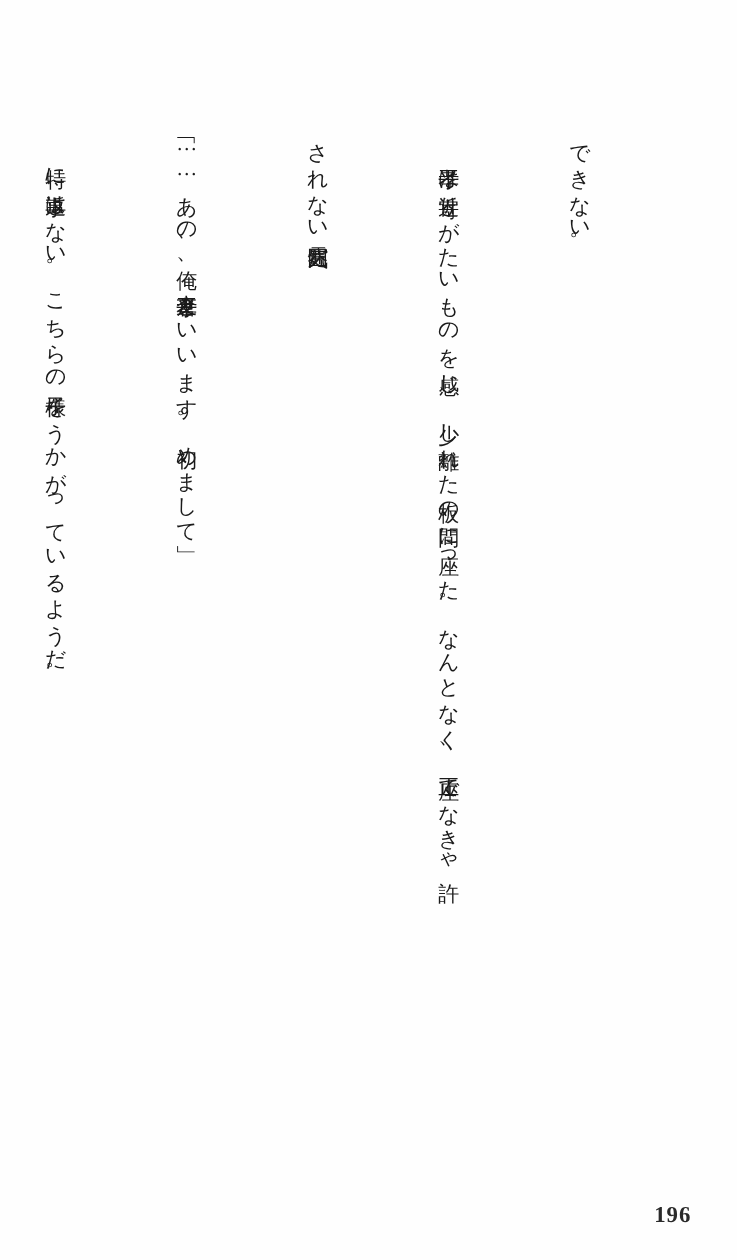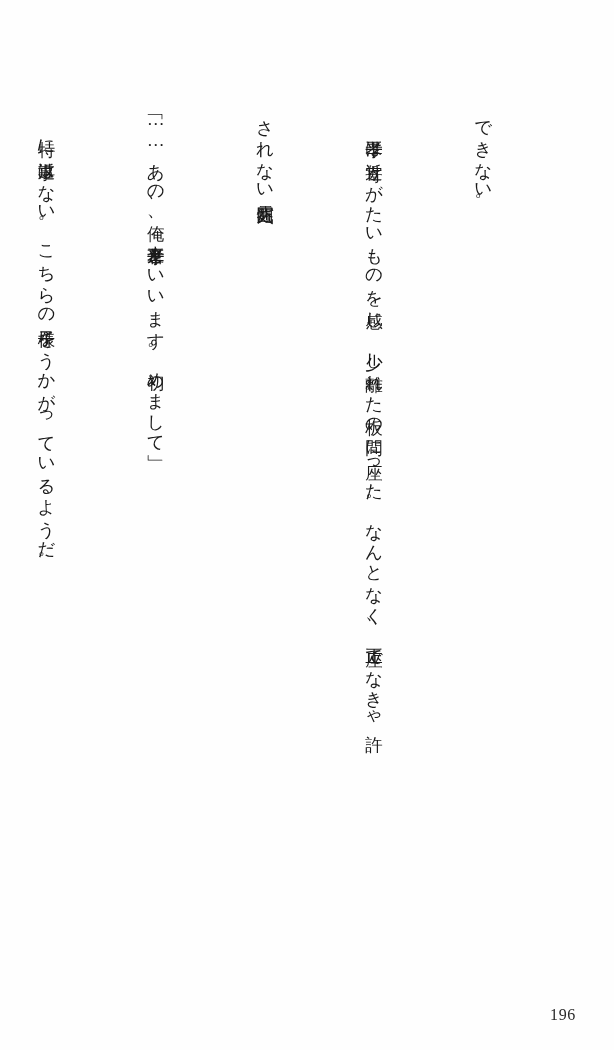--- a/index.html
+++ b/index.html
@@ -45,24 +45,25 @@
     display: block;
     margin: 0;
     padding: 0;
   }
 
   
   #page-number {
     position: absolute;
     right: 38px;
     bottom: 26px;
-    font-size: 16px;
+    font-size: 19px;
     font-family: "Liberation Serif", "DejaVu Serif", serif;
     color: #2a2a2a;
     letter-spacing: 0.04em;
+    font-weight: bold;
   }
 </style>
 </head>
 <body>
 
 <div id="page">
 
   <div id="text-block">
     <span class="line">できない。</span>
     <span class="line">　孝平は近寄りがたいものを感じ、少し離れた板の間に座った。なんとなく、正座でなきゃ許</span>

